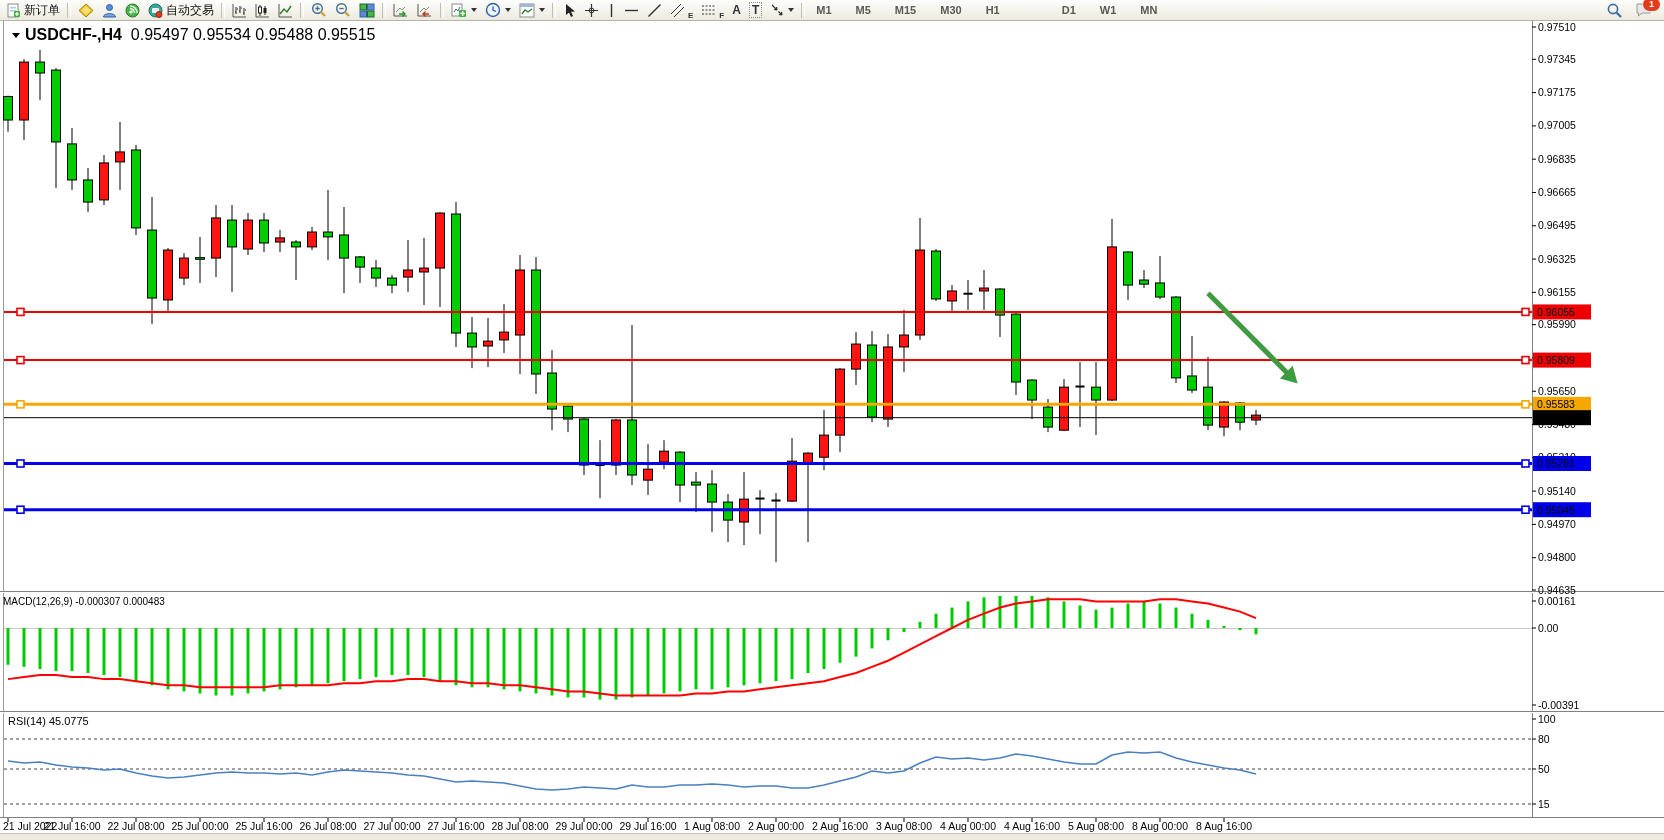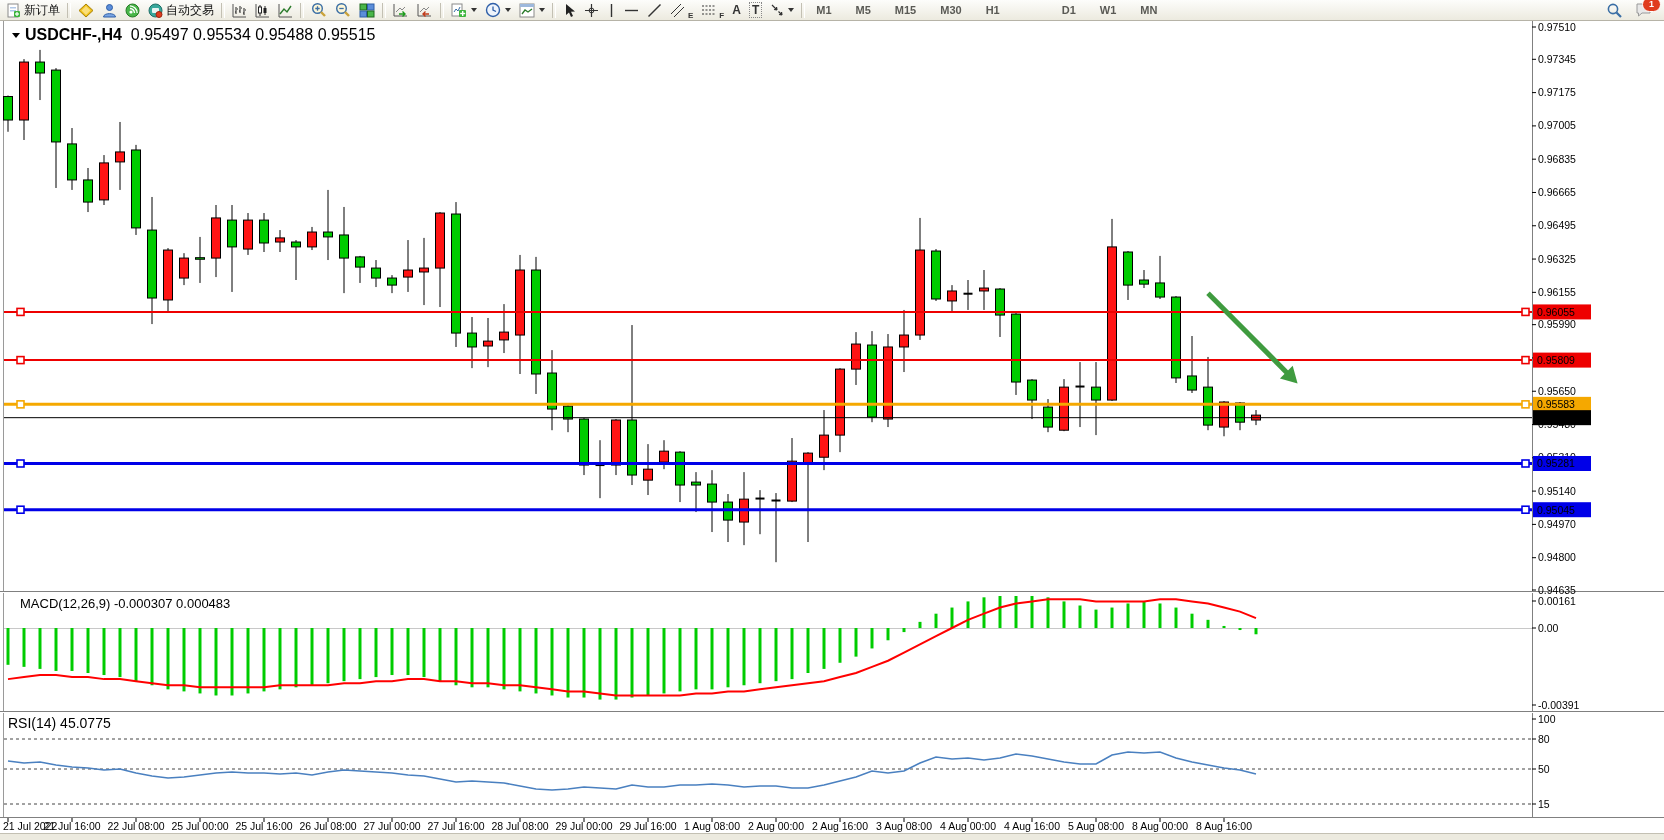--- a/index.html
+++ b/index.html
@@ -880,17 +880,17 @@
         <text x="1160" y="809" text-anchor="middle">8 Aug 00:00</text>
         <line x1="1224" y1="797" x2="1224" y2="801" stroke="#000"></line>
         <text x="1224" y="809" text-anchor="middle">8 Aug 16:00</text>
       </g>
     </svg>
 
   <div class="hdr" style="left:12px;top:5px;">
     <span class="tri"></span><span style="font-weight:bold">USDCHF-,H4</span>&nbsp;&nbsp;<span>0.95497 0.95534 0.95488 0.95515</span>
   </div>
 
-  <div class="hdr" style="left:20px;top:575px;font-size:13px;">MACD(12,26,9) -0.000307 0.000483</div>
-  <div class="hdr" style="left:8px;top:694px;font-size:14px;">RSI(14) 45.0775</div>
+  <div class="hdr" style="left:3px;top:575px;font-size:10px;">MACD(12,26,9) -0.000307 0.000483</div>
+  <div class="hdr" style="left:8px;top:694px;font-size:11px;">RSI(14) 45.0775</div>
 </div>
 
 <div class="statusbar"></div>
 
 </body></html>

